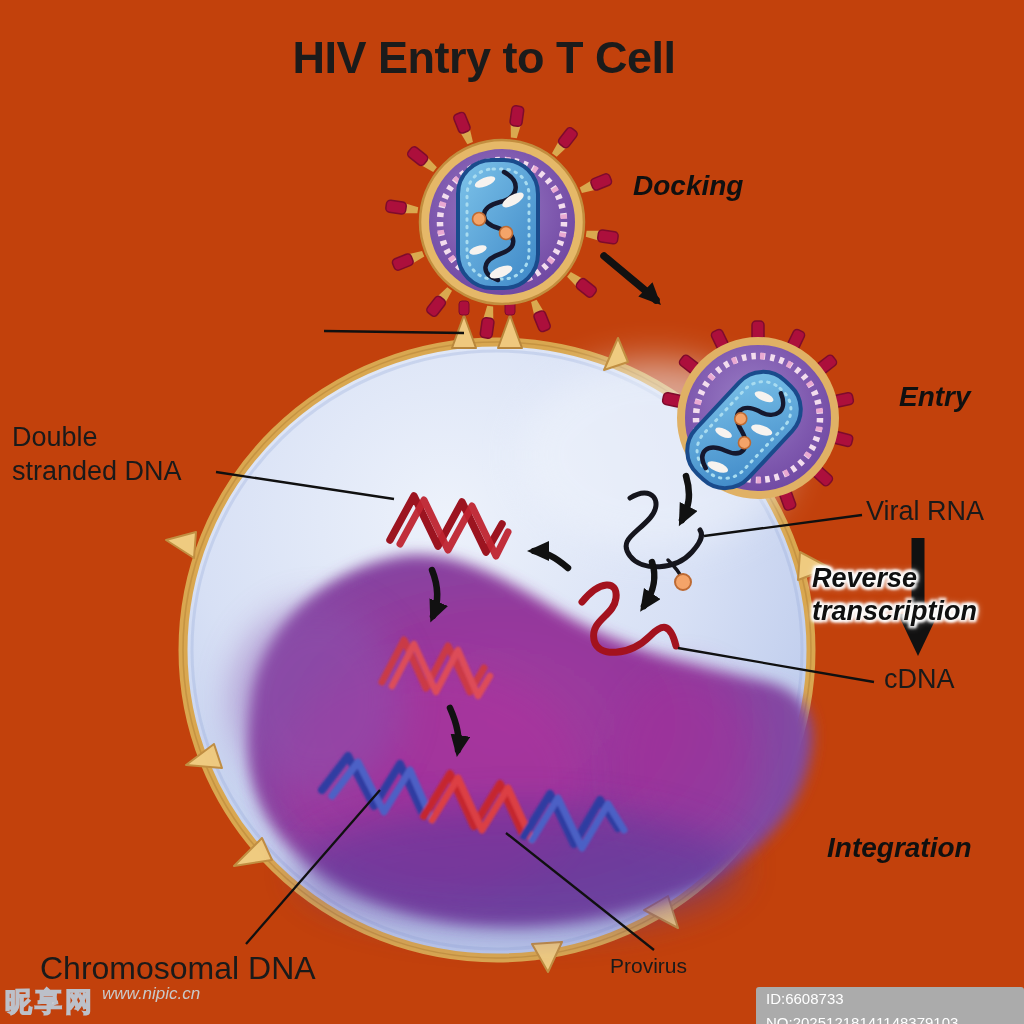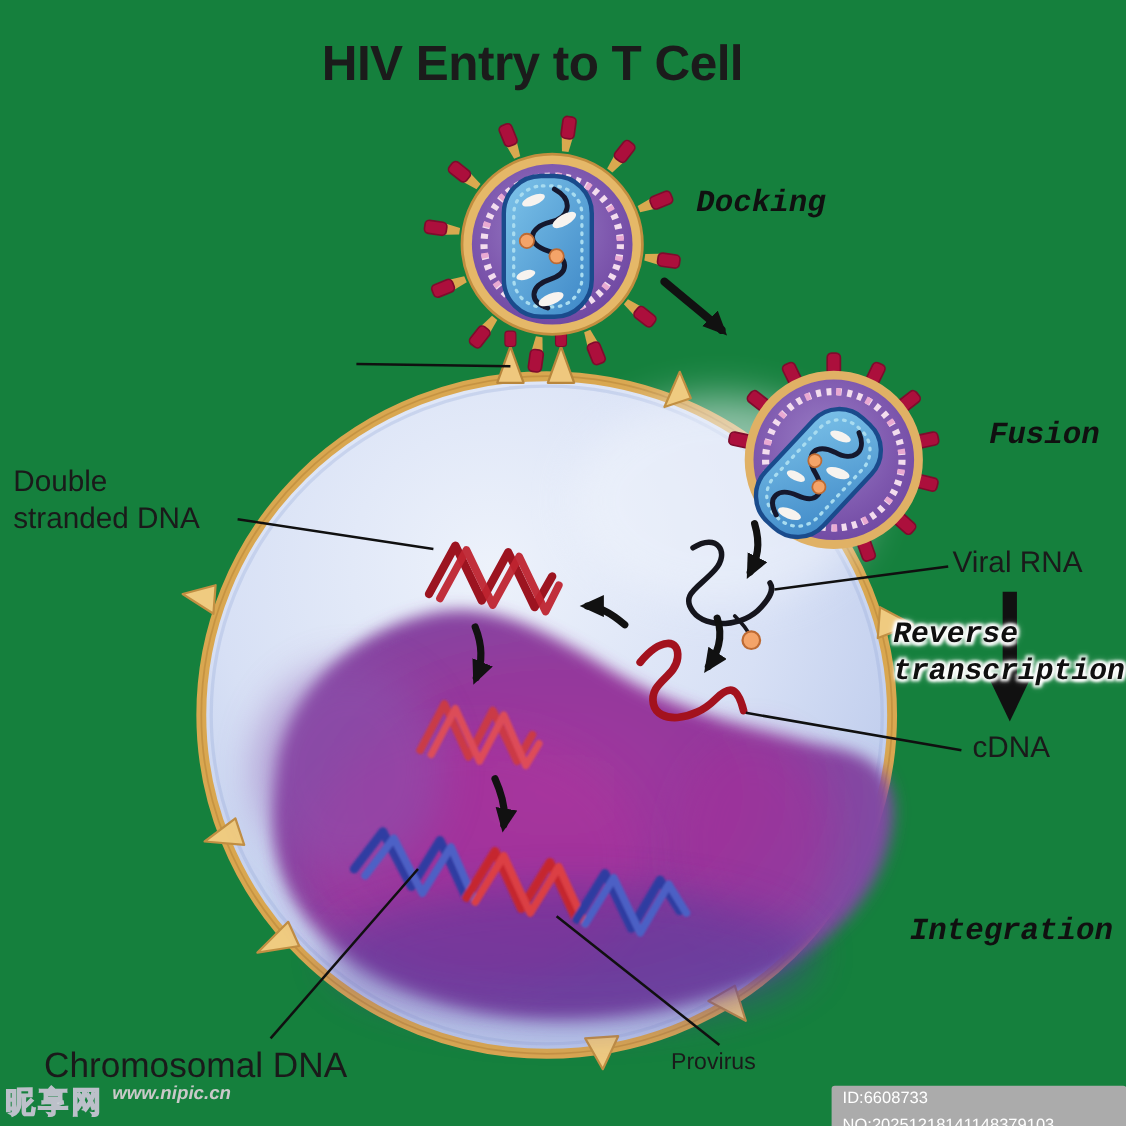--- a/index.html
+++ b/index.html
@@ -1,29 +1,29 @@
 <!DOCTYPE html>
 <html><head>
 <meta charset="utf-8">
 <style>
   html,body{margin:0;padding:0;background:#ffffff;}
-  #stage{position:relative;width:1024px;height:1024px;background:#15803d;overflow:hidden;
+  #stage{position:relative;width:1024px;height:1024px;background:#c2410c;overflow:hidden;
          font-family:"Liberation Sans","DejaVu Sans",sans-serif;color:#141414;}
   #art{position:absolute;left:0;top:0;}
   .lbl{position:absolute;white-space:nowrap;color:#161616;}
   .title{font-size:45px;font-weight:bold;letter-spacing:-.5px;color:#1b1b1b;}
-  .stage-lbl{font-size:28px;font-weight:bold;font-style:italic;color:#101010;font-family:Liberation Mono, monospace;}
+  .stage-lbl{font-size:28px;font-weight:bold;font-style:italic;color:#101010;}
   .plain{font-size:27px;color:#1a1a1a;}
   .halo{text-shadow:0 0 4px #fff,0 0 5px #fff,2px 2px 3px #fff,-2px -2px 3px #fff,
         2px -2px 3px #fff,-2px 2px 3px #fff,0 0 8px #fff;}
   .center{text-align:left;}
   .wm{position:absolute;left:5px;top:984px;display:flex;align-items:flex-start;gap:7px;}
   .wm-site{font-size:27px;font-weight:bold;letter-spacing:3px;color:#e7e8ec;
            -webkit-text-stroke:1.3px #bcc0c9;text-stroke:1.3px #bcc0c9;}
-  .wm-url{font-size:17px;font-weight:bold;font-style:italic;color:#c9c9c9;padding-bottom:3px;}
+  .wm-url{font-size:17px;font-weight:normal;font-style:italic;color:#c9c9c9;padding-bottom:3px;}
   .badge{position:absolute;left:756px;top:987px;background:#ababab;color:#ffffff;
          font-size:15px;line-height:24px;padding:0 10px;border-radius:3px;}
 </style>
 </head>
 <body>
 
 <div id="stage">
 
 <svg id="art" width="1024" height="1024" viewBox="0 0 1024 1024">
   <defs>
@@ -276,21 +276,21 @@
       <circle cx="479" cy="219" r="6.5" fill="#F4A469" stroke="#BD6A33" stroke-width="1.6"></circle>
       <circle cx="506" cy="233" r="6.5" fill="#F4A469" stroke="#BD6A33" stroke-width="1.6"></circle>
     </g>
   </g>
 </svg>
 
   <div class="lbl title" style="left:484px;top:32px;transform:translateX(-50%);">HIV Entry to T Cell</div>
 
   <div class="lbl stage-lbl" style="left:633px;top:170px;">Docking</div>
 
-  <div class="lbl stage-lbl" style="left:899px;top:381px;">Fusion</div>
+  <div class="lbl stage-lbl" style="left:899px;top:381px;">Entry</div>
 
 
   <div class="lbl plain center" style="left:12px;top:420px;width:200px;line-height:34px;">
     <div>Double</div>
     <div>stranded DNA</div>
   </div>
 
   <div class="lbl plain" style="left:866px;top:496px;">Viral RNA</div>
 
   <div class="lbl stage-lbl center halo" style="left:812px;top:562px;width:220px;font-size:27px;line-height:33px;">

